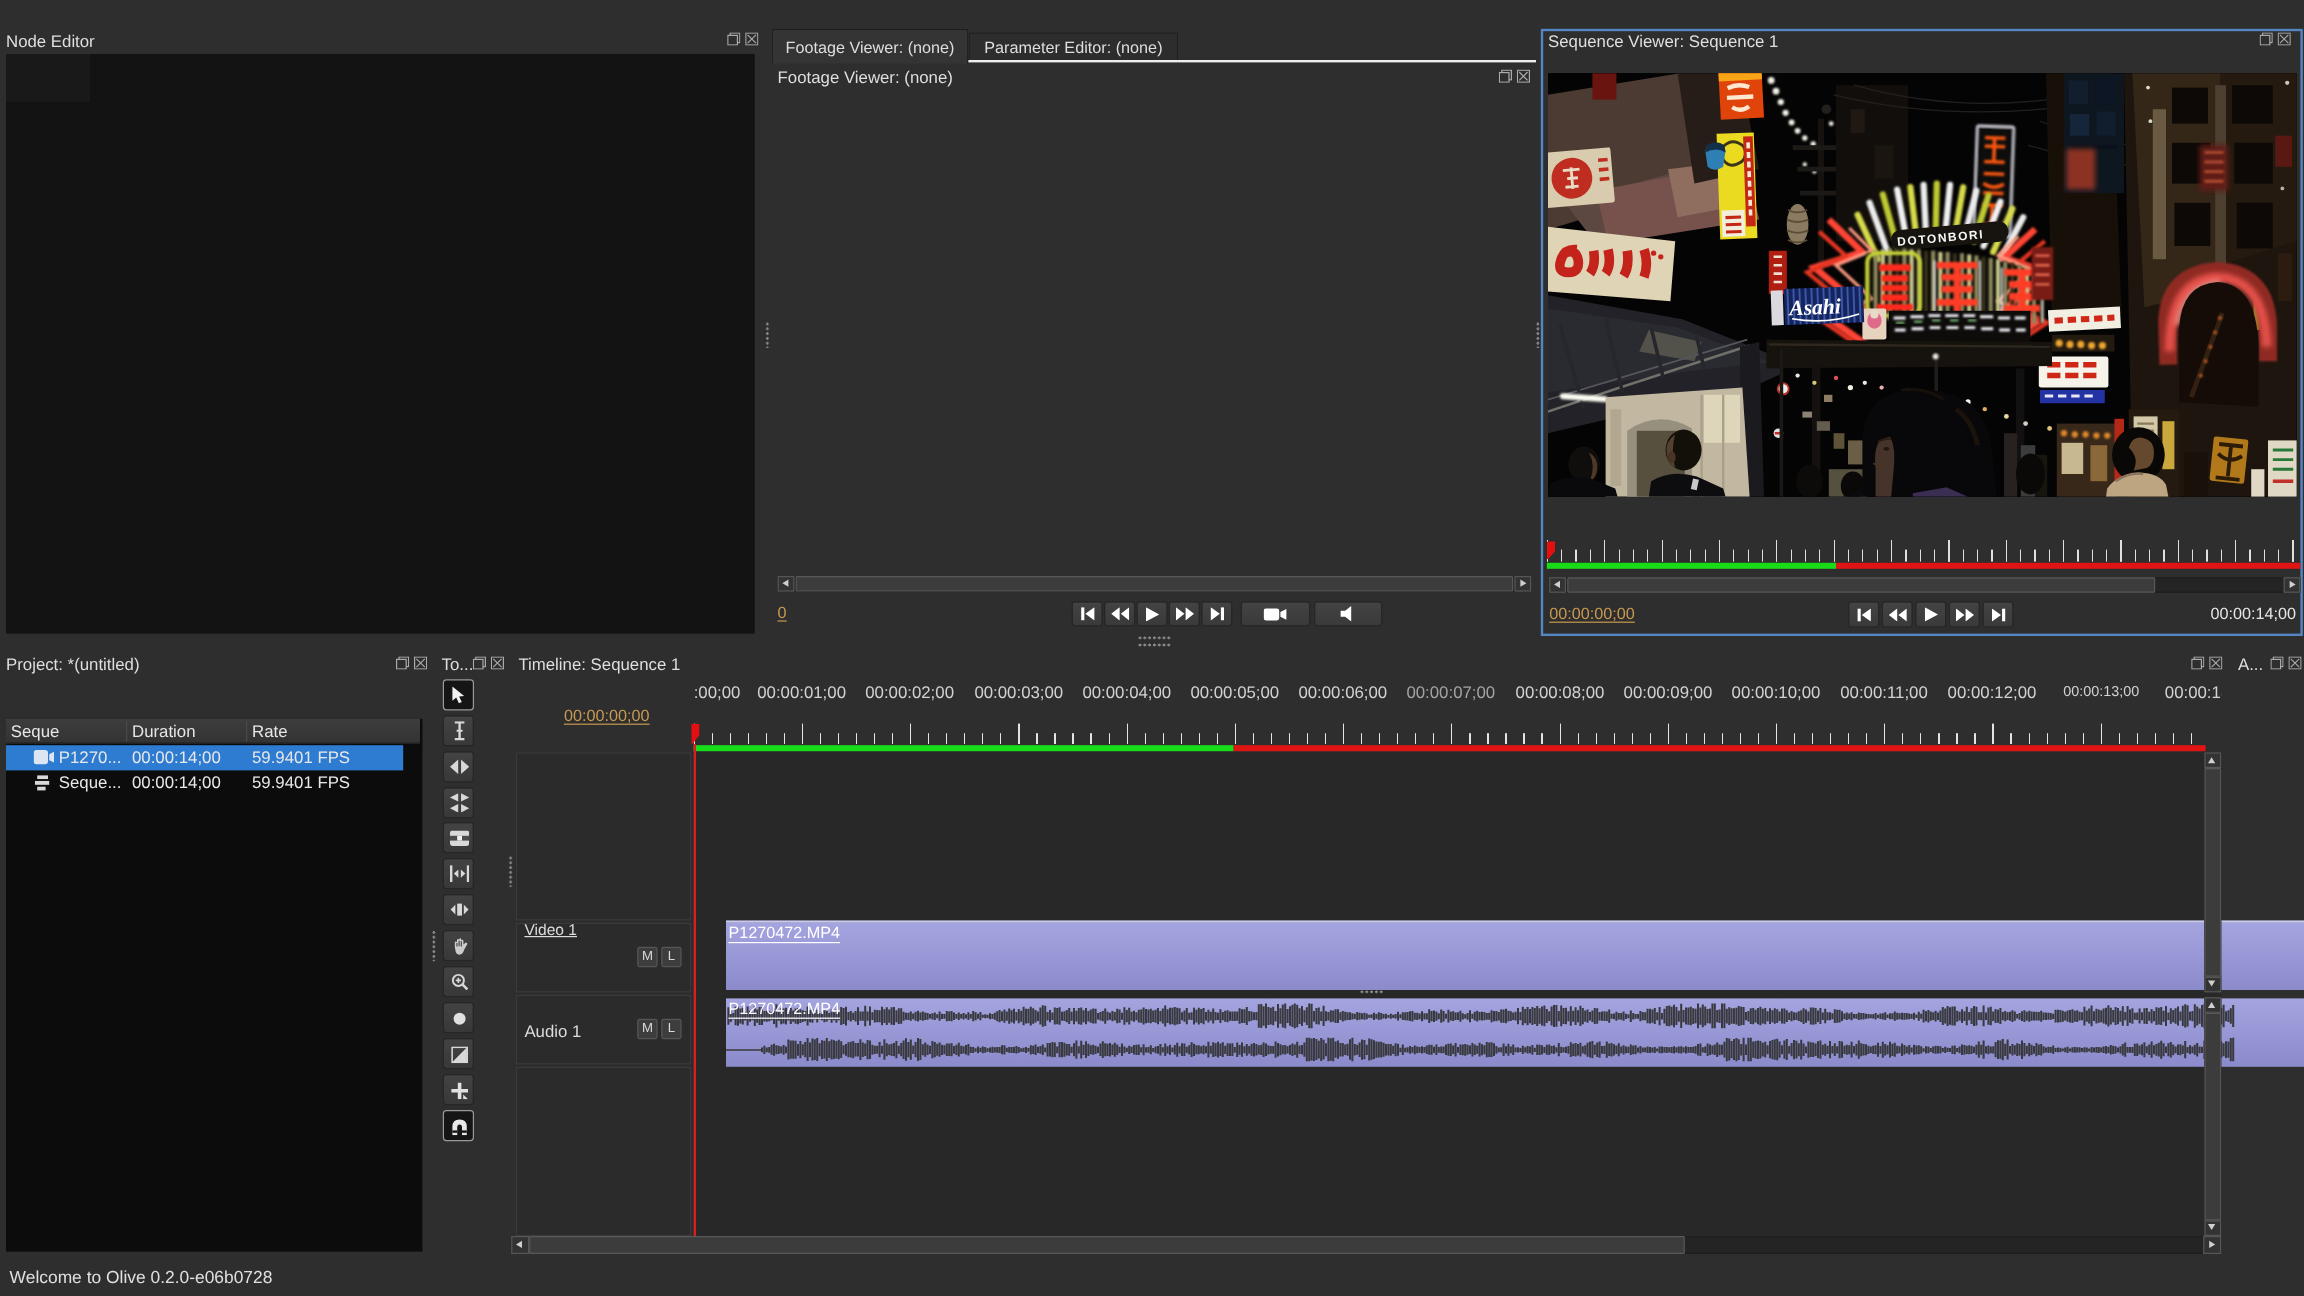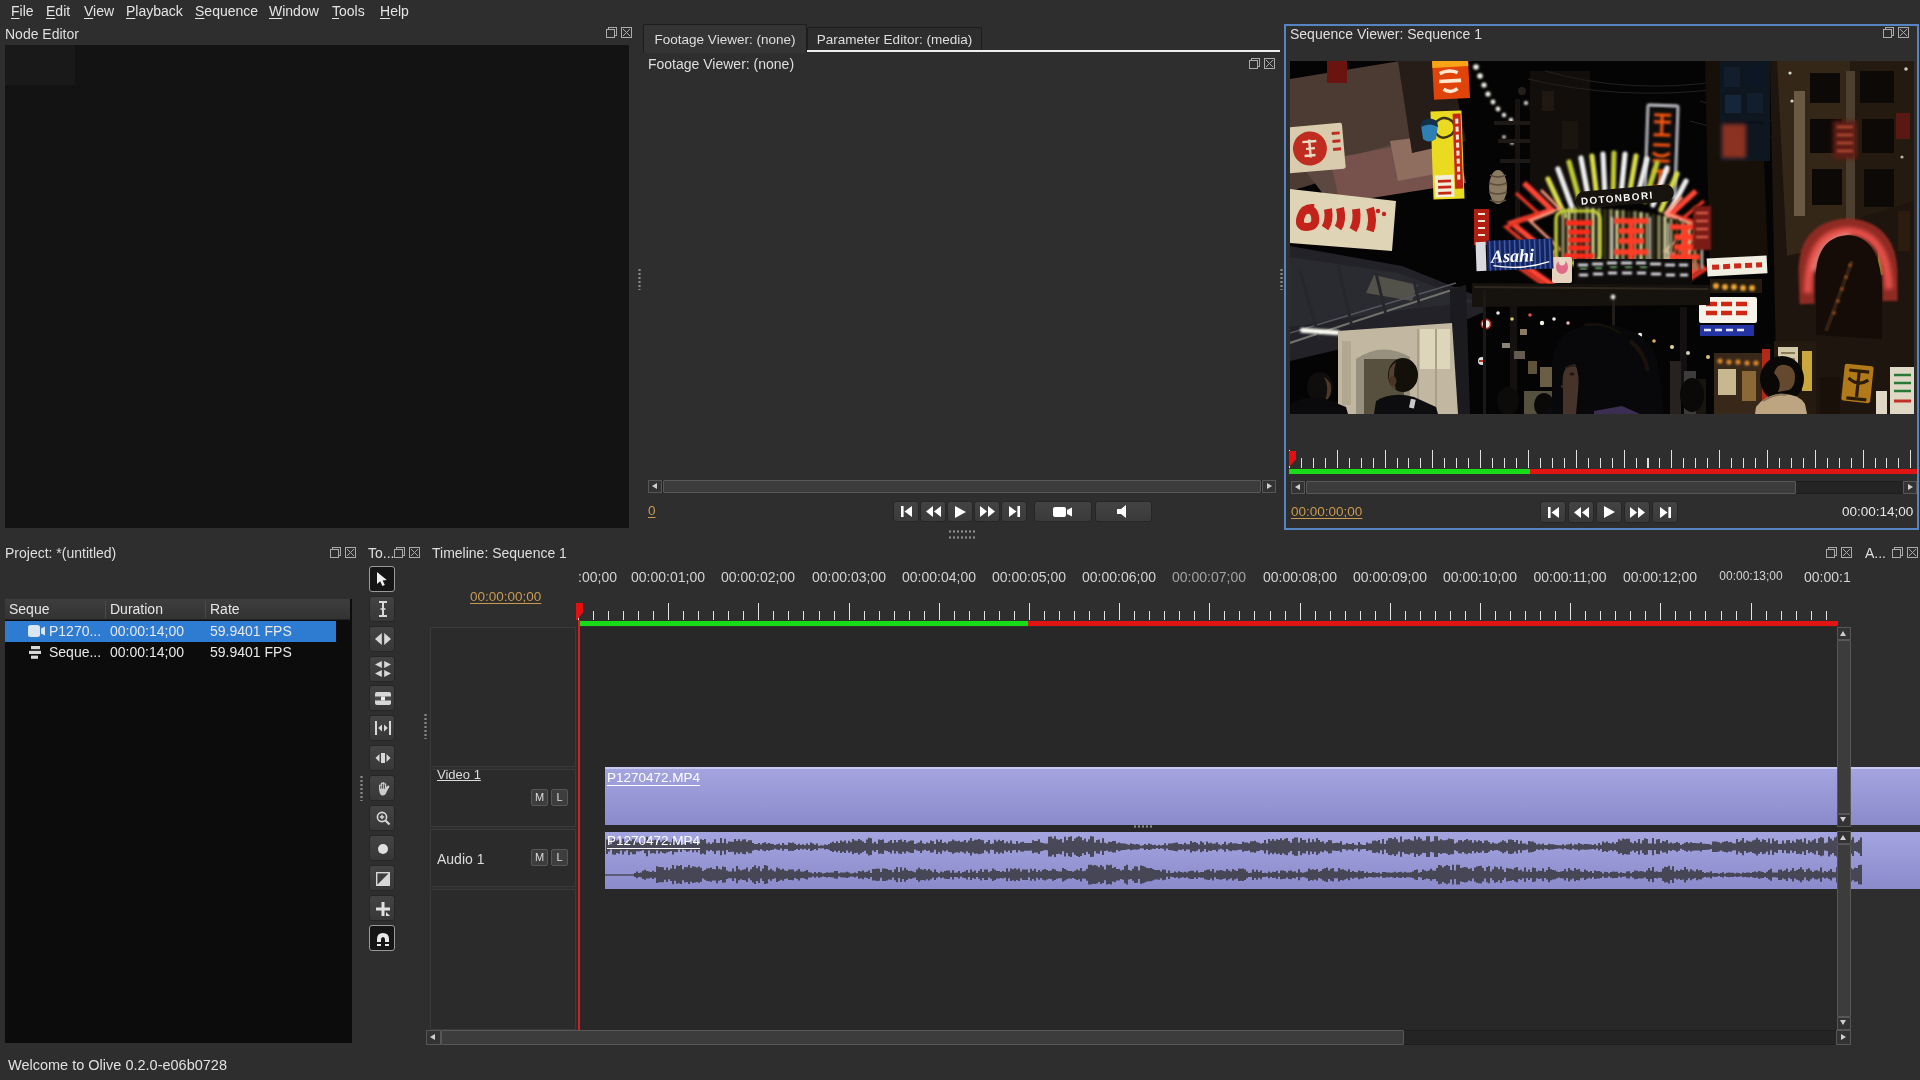--- a/index.html
+++ b/index.html
@@ -66,48 +66,38 @@
   background-size:3px 4px; }
 .hdots { position:absolute; height:3px; background-image:radial-gradient(circle, #8a8a8a 1px, transparent 1.3px);
   background-size:4px 3px; }
 
 #statusbar { left:0; top:1050px; width:1920px; height:30px; font-size:14.5px; color:#e0e0e0; }
 </style>
 </head>
 <body>
 <div id="stage">
 
-<div id="menubar" class="abs">
-  <span class="mi" style="left:11px"><u>F</u>ile</span>
-  <span class="mi" style="left:46px"><u>E</u>dit</span>
-  <span class="mi" style="left:84px"><u>V</u>iew</span>
-  <span class="mi" style="left:126px"><u>P</u>layback</span>
-  <span class="mi" style="left:195px"><u>S</u>equence</span>
-  <span class="mi" style="left:269px"><u>W</u>indow</span>
-  <span class="mi" style="left:332px"><u>T</u>ools</span>
-  <span class="mi" style="left:380px"><u>H</u>elp</span>
-</div>
 
 <div class="abs ptitle" style="left:5px; top:26px;">Node Editor</div>
 <div class="abs picons" style="left:606px; top:27px;">
   <svg class="pic" viewBox="0 0 11 11">
         <rect x="2.5" y="0.5" width="8" height="8" fill="none" stroke="#aaa"></rect>
         <rect x="0.5" y="2.5" width="8" height="8" fill="#2e2e2e" stroke="#aaa"></rect>
       </svg>
   <svg class="pic" viewBox="0 0 11 11">
         <rect x="0.5" y="0.5" width="10" height="10" fill="none" stroke="#aaa"></rect>
         <path d="M2 2 L9 9 M9 2 L2 9" stroke="#aaa" stroke-width="1"></path>
       </svg>
 </div>
 <div id="nodeedit" class="abs">
       <div style="position:absolute;left:0;top:0;width:70px;height:40px;background:#191919"></div>
     </div>
 
 <div id="tab1" class="tab">Footage Viewer: (none)</div>
-<div id="tab2" class="tab">Parameter Editor: (media)</div>
+<div id="tab2" class="tab">Parameter Editor: (none)</div>
 <div id="tabline" class="abs"></div>
 <div class="abs ptitle" style="left:648px; top:56px;">Footage Viewer: (none)</div>
 <div class="abs picons" style="left:1249px; top:58px;">
   <svg class="pic" viewBox="0 0 11 11">
         <rect x="2.5" y="0.5" width="8" height="8" fill="none" stroke="#aaa"></rect>
         <rect x="0.5" y="2.5" width="8" height="8" fill="#2e2e2e" stroke="#aaa"></rect>
       </svg>
   <svg class="pic" viewBox="0 0 11 11">
         <rect x="0.5" y="0.5" width="10" height="10" fill="none" stroke="#aaa"></rect>
         <path d="M2 2 L9 9 M9 2 L2 9" stroke="#aaa" stroke-width="1"></path>

